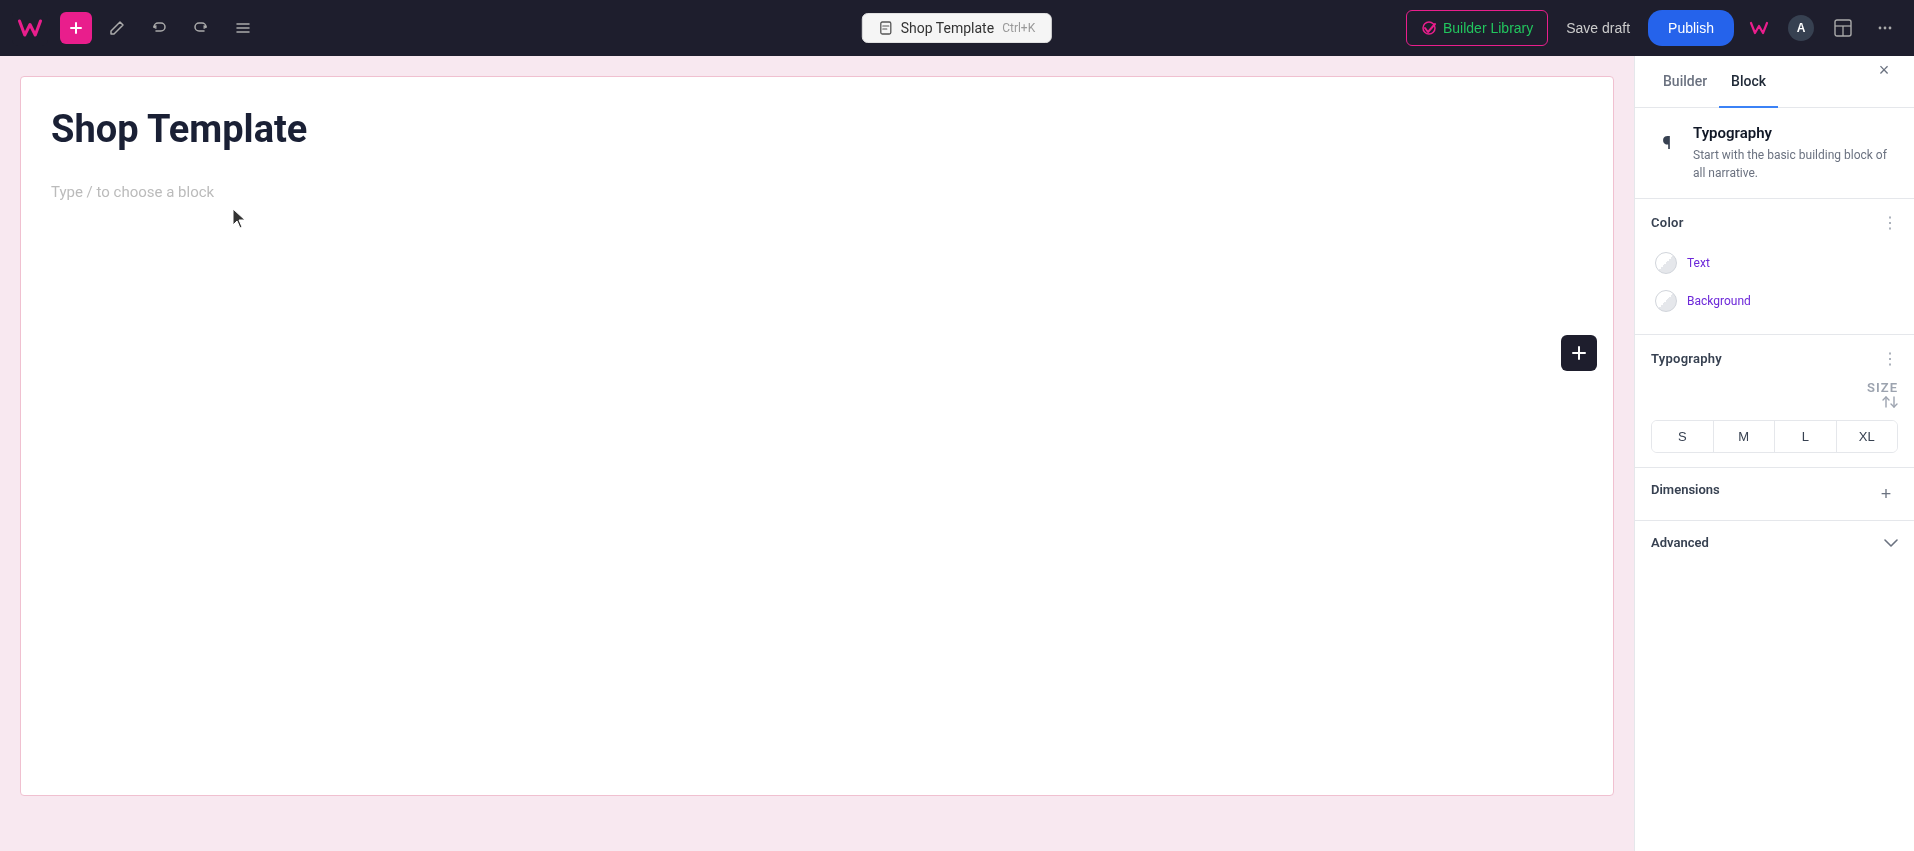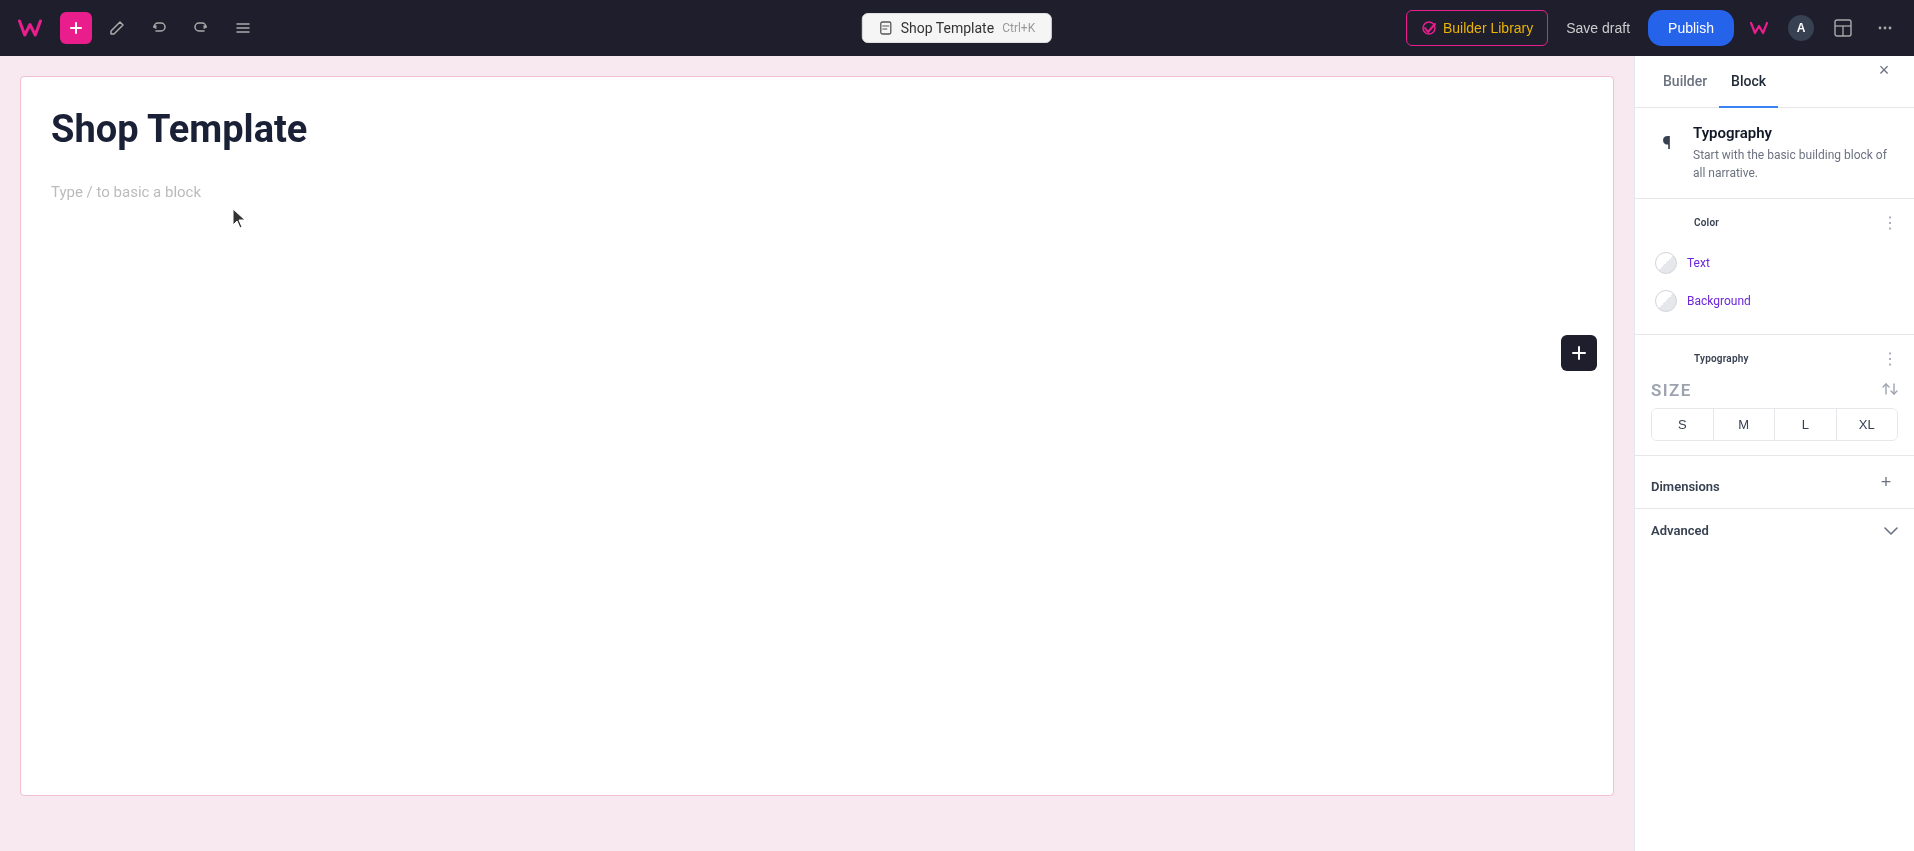--- a/index.html
+++ b/index.html
@@ -63,21 +63,21 @@
     .toolbar-right {
       margin-left: auto;
       display: flex;
       align-items: center;
       gap: 8px;
     }
     .builder-library-btn {
       background: transparent;
       border: 1.5px solid #e91e8c;
       border-radius: 6px;
-      color: #eab308;
+      color: #22c55e;
       padding: 14px 14px;
       font-size: 14px;
       font-weight: 500;
       cursor: pointer;
       display: flex;
       align-items: center;
       gap: 6px;
       height: 36px;
     }
     .save-draft-btn {
@@ -248,25 +248,24 @@
       padding: 14px 16px;
       border-bottom: 1px solid #e5e7eb;
     }
     .section-header {
       display: flex;
       align-items: center;
       justify-content: space-between;
       margin-bottom: 12px;
     }
     .section-title {
-      font-size: 10px;
+      font-size: 13px;
       font-weight: 600;
       color: #374151;
       letter-spacing: 0.02em;
-      margin-left: 43px;
     }
     .section-menu-btn {
       background: none;
       border: none;
       cursor: pointer;
       color: #9ca3af;
       font-size: 16px;
       display: flex;
       align-items: center;
       justify-content: center;
@@ -296,28 +295,29 @@
       font-size: 12px;
       color: #6d28d9;
     }
 
     
     .typography-section {
       padding: 14px 16px;
       border-bottom: 1px solid #e5e7eb;
     }
     .size-label {
-      font-size: 17px;
+      font-size: 13px;
       font-weight: 600;
       color: #9ca3af;
       letter-spacing: 0.08em;
       margin-bottom: 8px;
       display: flex;
-      align-items: center;
+      align-items: flex-end;
       justify-content: space-between;
+      flex-direction: column;
     }
     .size-adjust-btn {
       background: none;
       border: none;
       cursor: pointer;
       color: #6b7280;
       font-size: 14px;
     }
     .size-buttons {
       display: flex;
@@ -339,21 +339,21 @@
     }
     .size-btn:last-child { border-right: none; }
 
     
     .dimensions-section {
       padding: 14px 16px;
       border-bottom: 1px solid #e5e7eb;
     }
     .dimensions-header {
       display: flex;
-      align-items: flex-end;
+      align-items: flex-start;
       justify-content: space-between;
     }
     .dimensions-title {
       font-size: 13px;
       font-weight: 600;
       color: #374151;
     }
     .dimensions-add-btn {
       background: none;
       border: none;
@@ -491,21 +491,21 @@
   <div class="canvas-area">
     <div class="canvas-content">
 
       <div class="cursor-indicator">
         <svg width="16" height="24" viewBox="0 0 16 24">
           <path d="M2 2L2 18L6 14L9 21L11 20L8 13L14 13Z" fill="#333" stroke="white" stroke-width="1"></path>
         </svg>
       </div>
 
       <h1 class="canvas-title">Shop Template</h1>
-      <p class="canvas-placeholder">Type / to basic a block</p>
+      <p class="canvas-placeholder">Type / to choose a block</p>
 
       <button class="add-block-btn">
         <svg width="18" height="18" viewBox="0 0 18 18" fill="white">
             <path d="M9 3v12M3 9h12" stroke="white" stroke-width="2" stroke-linecap="round"></path>
           </svg>
       </button>
     </div>
   </div>
 
   <div class="right-panel">

